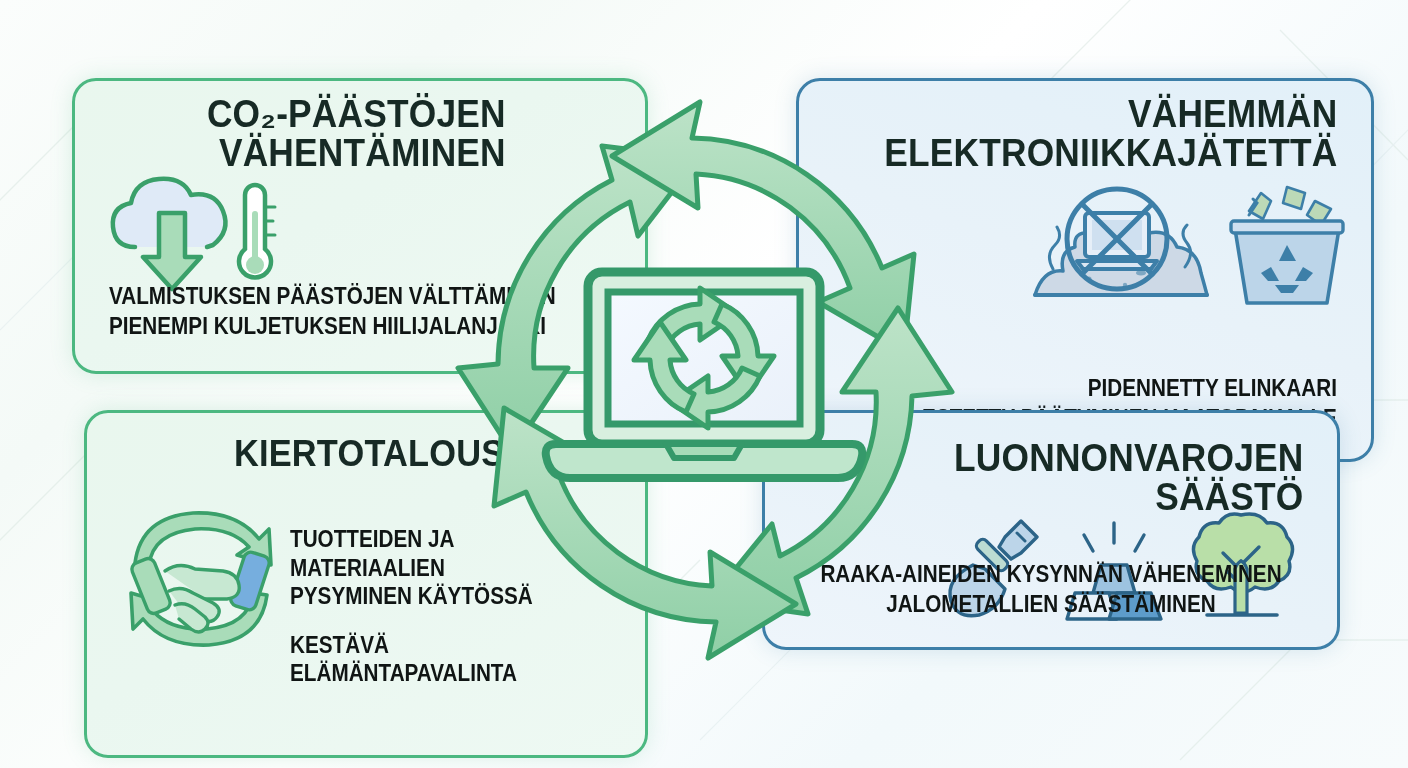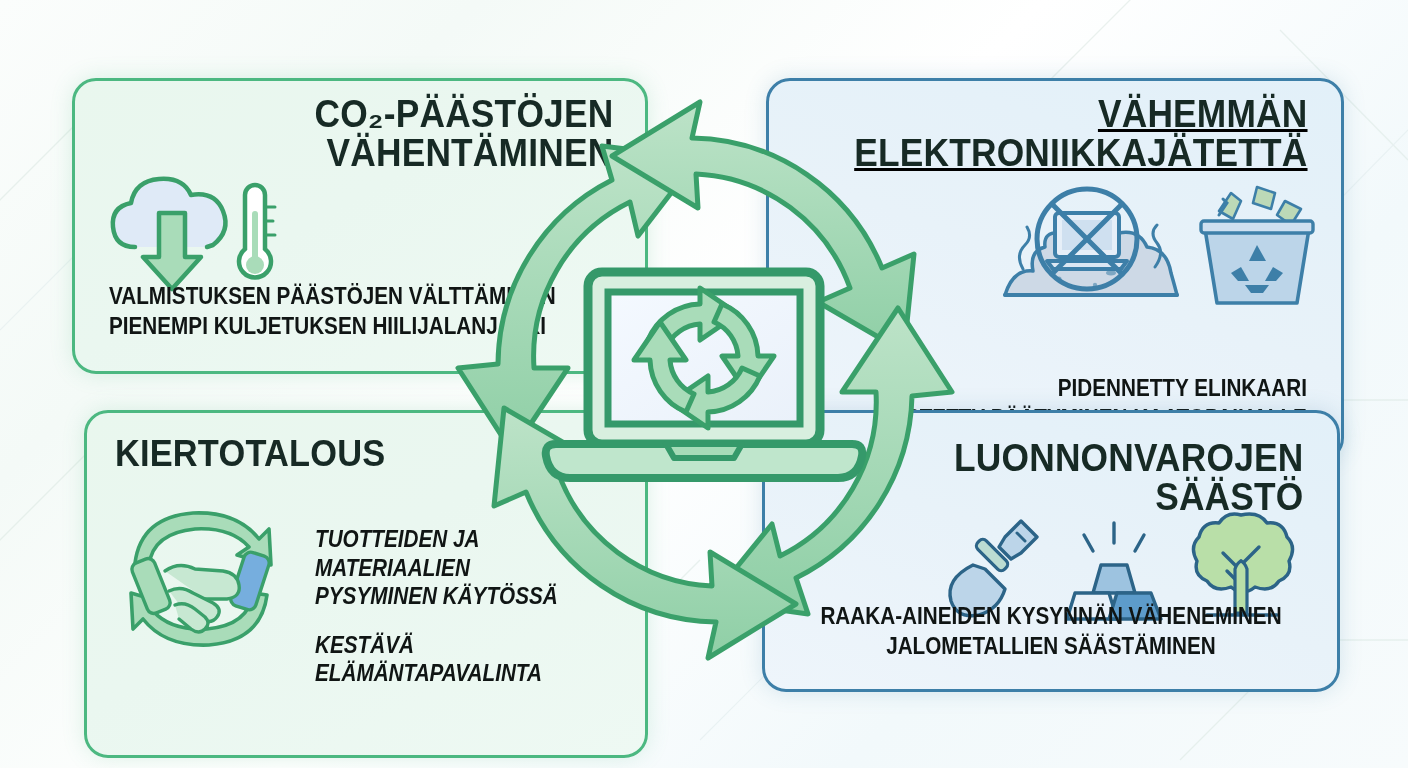--- a/index.html
+++ b/index.html
@@ -22,52 +22,53 @@
   
   .panel{
     position:absolute;border-radius:24px;box-sizing:border-box;
     border:3px solid #4cb87e;
     display:flex;flex-direction:column;
   }
   .panel.green{
     border-color:#4cb881;
     background:linear-gradient(150deg,#e9f7ee 0%,#eaf7f0 45%,#eef9f3 100%);
     box-shadow:0 0 22px rgba(76,184,126,.18);
+    align-items:center;
   }
   .panel.blue{
     border-color:#3d7fa8;
     background:linear-gradient(200deg,#e2f0f9 0%,#e8f2f9 50%,#eef5fb 100%);
     box-shadow:0 0 22px rgba(61,127,168,.18);
   }
   
   #panel-tl{left:72px;top:78px;width:576px;height:296px;}
-  #panel-tr{left:766px;top:78px;width:578px;height:384px;text-decoration:underline;}
+  #panel-tr{left:796px;top:78px;width:578px;height:384px;}
   #panel-bl{left:84px;top:410px;width:564px;height:348px;}
-  #panel-br{left:762px;top:410px;width:578px;height:282px;}
+  #panel-br{left:762px;top:410px;width:578px;height:240px;}
 
   .p-title{
     font-weight:bold;letter-spacing:.2px;color:#172a25;
     line-height:1.03;margin:0;white-space:pre-line;
     transform:scaleX(.93);
   }
   #panel-tl .p-title{font-size:38px;text-align:right;padding:14px 34px 0 0;transform-origin:right center;}
   #panel-tr .p-title{font-size:38px;text-align:right;padding:14px 36px 0 0;transform-origin:right center;}
   #panel-bl .p-title{font-size:37px;text-align:left;padding:22px 0 0 30px;transform-origin:left center;}
   #panel-br .p-title{font-size:38px;text-align:right;padding:26px 36px 0 0;transform-origin:right center;}
 
   .p-lines{
     font-weight:bold;color:#101514;line-height:1.28;white-space:pre-line;
     transform:scaleX(.9);
   }
   #panel-tl .p-lines{font-size:23px;text-align:left;position:absolute;left:34px;bottom:30px;transform-origin:left center;}
   #panel-tr .p-lines{font-size:23px;text-align:right;position:absolute;right:34px;bottom:26px;transform-origin:right center;}
   #panel-br .p-lines{font-size:23px;text-align:center;position:absolute;left:0;right:0;bottom:28px;transform-origin:center center;}
 
   
-  #panel-bl .bl-body{position:absolute;left:26px;right:18px;top:86px;bottom:14px;display:flex;gap:26px;align-items:flex-start;font-style:italic;}
+  #panel-bl .bl-body{position:absolute;left:26px;right:18px;top:86px;bottom:14px;display:flex;gap:1px;align-items:flex-start;}
   #panel-bl .bl-text{padding-top:26px;}
   #panel-bl .bl-text p{margin:0 0 20px 0;font-size:23px;font-weight:bold;color:#101514;line-height:1.24;white-space:pre-line;transform:scaleX(.9);transform-origin:left center;}
   #panel-bl .bl-text p:last-child{margin-bottom:0;}
 
   .icon-row{display:flex;align-items:flex-end;gap:10px;}
   #panel-tl .icon-row{position:absolute;left:22px;top:88px;}
   #panel-tr .icon-row{position:absolute;right:24px;top:100px;}
   #panel-br .icon-row{position:absolute;right:40px;top:96px;}
 
   

